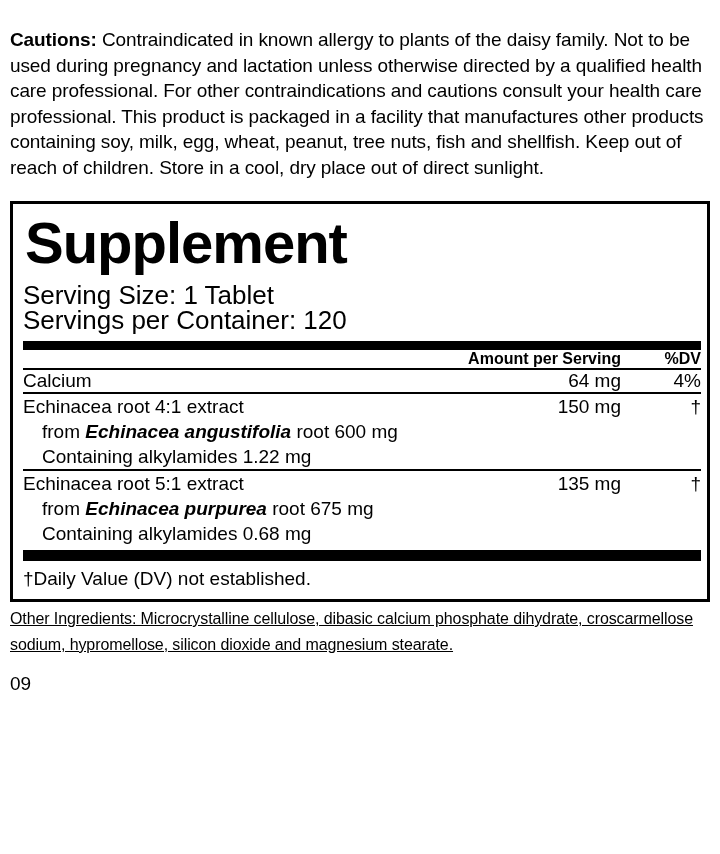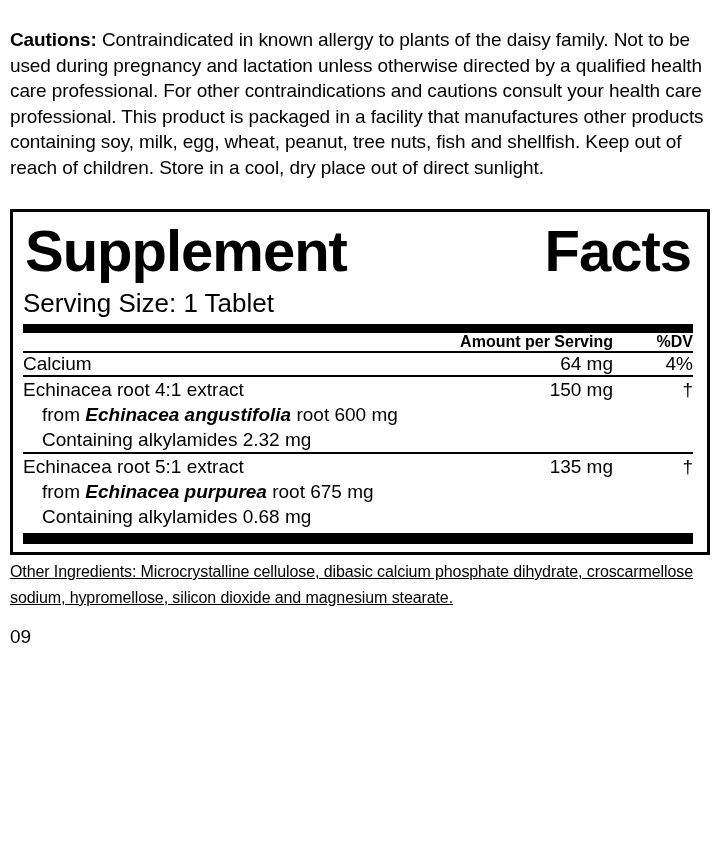--- a/index.html
+++ b/index.html
@@ -32,22 +32,22 @@
     letter-spacing: -0.1px;
   }
   .cautions .lead {
     font-weight: bold;
   }
 
   
   .panel {
     border: 3px solid #000;
     box-sizing: border-box;
-    margin-top: 28px;
-    padding: 6px 14px 8px 10px;
+    margin-top: 20px;
+    padding: 6px 6px 8px 10px;
   }
   .sf-title {
     display: flex;
     justify-content: space-between;
     align-items: baseline;
     font-size: 58px;
     font-weight: bold;
     line-height: 1.06;
     letter-spacing: -1px;
     padding: 2px 2px 0 2px;
@@ -132,25 +132,25 @@
 <div class="page">
 
   <p class="cautions">
     <span class="lead">Cautions:</span><span> Contraindicated in known allergy to plants of the daisy family. Not to be used during pregnancy and lactation unless otherwise directed by a qualified health care professional. For other contraindications and cautions consult your health care professional. This product is packaged in a facility that manufactures other products containing soy, milk, egg, wheat, peanut, tree nuts, fish and shellfish. Keep out of reach of children. Store in a cool, dry place out of direct sunlight.</span>
   </p>
 
   <div class="panel">
 
     <div class="sf-title">
       <span>Supplement</span>
-      <span>Facts</span>
     </div>
 
     <div class="serving-lines">
       <div>Serving Size: 1 Tablet</div>
+      <div>Servings per Container: 120</div>
     </div>
 
     <div class="rule-thick"></div>
 
     <table class="sf">
       <tbody>
           <tr class="hdr-row">
         <th class="col-name"></th>
         <th class="col-amt">Amount per Serving</th>
         <th class="col-dv">%DV</th>
@@ -171,21 +171,21 @@
       </table>
 
     <div class="rule-thin"></div>
 
     <table class="sf">
       <tbody>
           <tr class="ing-block">
         <td class="col-name">
           <div class="ing-name">Echinacea root 4:1 extract</div>
           <div class="sub-line"><span>from </span><i>Echinacea angustifolia</i><span> root 600 mg</span></div>
-          <div class="sub-line"><span>Containing alkylamides 2.32 mg</span></div>
+          <div class="sub-line"><span>Containing alkylamides 1.22 mg</span></div>
         </td>
         <td class="col-amt">150 mg</td>
         <td class="col-dv">†</td>
       </tr>
     </tbody>
       </table>
 
     <div class="rule-thin"></div>
 
     <table class="sf">
@@ -197,19 +197,20 @@
           <div class="sub-line"><span>Containing alkylamides 0.68 mg</span></div>
         </td>
         <td class="col-amt">135 mg</td>
         <td class="col-dv">†</td>
       </tr>
     </tbody>
       </table>
 
     <div class="rule-bottom"></div>
 
+    <div class="footnote">†Daily Value (DV) not established.</div>
   </div>
 
   <p class="other">Other Ingredients: Microcrystalline cellulose, dibasic calcium phosphate dihydrate, croscarmellose sodium, hypromellose, silicon dioxide and magnesium stearate.</p>
 
   <div class="code">09</div>
 
 </div>
 
 </body></html>

